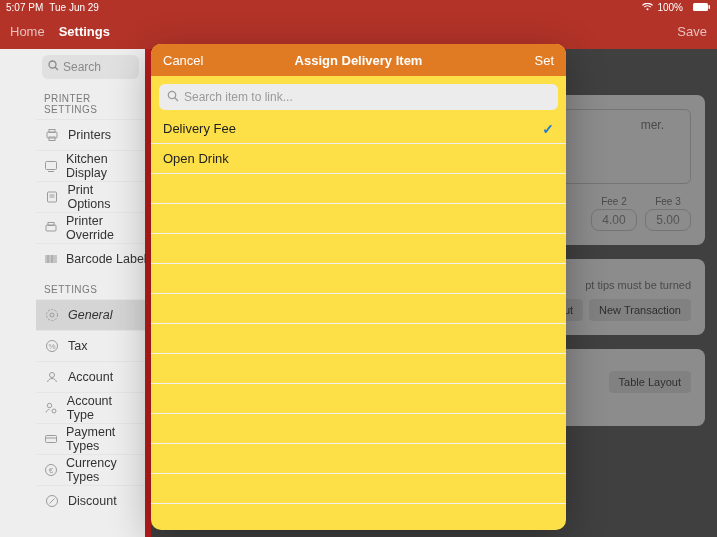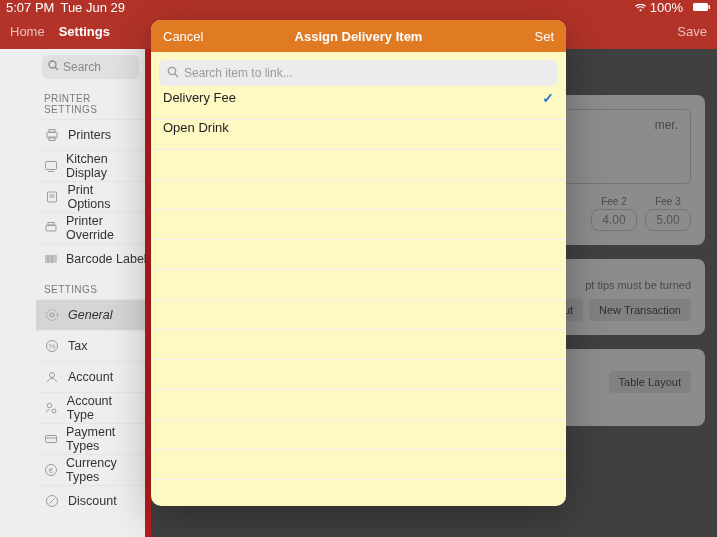--- a/index.html
+++ b/index.html
@@ -1,19 +1,19 @@
 <!DOCTYPE html>
 <html><head>
 <meta charset="utf-8">
 <style>
 * { margin: 0; padding: 0; box-sizing: border-box; font-family: -apple-system, BlinkMacSystemFont, "Helvetica Neue", sans-serif; }
 body { width: 717px; height: 537px; overflow: hidden; background: #f2f2f2; position: relative; }
 
 
-.status-bar { background: #b33328; color: #fff; height: 14px; display: flex; align-items: center; padding: 0 6px; font-size: 13px; font-weight: 500; }
+.status-bar { background: #b33328; color: #fff; height: 14px; display: flex; align-items: center; padding: 0 6px; font-size: 10px; font-weight: 500; }
 .status-bar .time { margin-right: 6px; }
 .status-bar .date { flex: 1; }
 .status-bar .wifi { margin-right: 4px; }
 .status-bar .battery { display: flex; align-items: center; gap: 10px; }
 
 
 .header { background: #b33328; height: 35px; display: flex; align-items: center; padding: 0 10px; }
 .header-left { display: flex; gap: 14px; }
 .header-item { color: #e8c1bd; font-size: 13px; cursor: pointer; }
 .header-item.active { color: #fff; font-weight: 600; }
@@ -30,44 +30,44 @@
 .search-field .ph { color: #8a8a8a; font-size: 12px; }
 .section-label { color: #7a7a7a; font-size: 10px; letter-spacing: 0.4px; padding: 10px 8px 4px 8px; font-weight: 500; }
 .sb-item { display: flex; align-items: center; height: 31px; padding: 0 8px; gap: 8px; border-top: 1px solid #e5e5e5; font-size: 12.5px; color: #333; cursor: pointer; }
 .sb-item .ic { width: 16px; color: #9b9b9b; display: flex; align-items: center; justify-content: center; }
 .sb-item.selected { background: #d5d5d5; font-style: italic; }
 
 
 .main { flex: 1; background: #757575; position: relative; padding: 12px; }
 .card { background: #fff; border-radius: 8px; padding: 14px; margin-bottom: 14px; }
 .msg-box { border: 1px solid #d6d6d6; border-radius: 6px; height: 75px; padding: 8px; font-size: 12px; color: #888; margin-bottom: 12px; position: relative; }
-.msg-box span { position: absolute; right: 12px; top: 8px; }
+.msg-box span { position: absolute; right: 26px; top: 8px; }
 .fee-row { display: flex; gap: 8px; justify-content: flex-end; }
 .fee { text-align: center; }
 .fee-label { font-size: 10px; color: #888; margin-bottom: 2px; }
 .fee-val { border: 1px solid #d6d6d6; border-radius: 8px; width: 46px; height: 22px; display: flex; align-items: center; justify-content: center; font-size: 12px; color: #999; }
 .hint-text { font-size: 11px; color: #888; text-align: right; margin-top: 6px; }
 .pill-row { display: flex; gap: 6px; justify-content: flex-end; margin-top: 8px; }
 .pill { background: #ececec; border-radius: 4px; padding: 5px 10px; font-size: 11px; color: #555; }
 .login-line { font-size: 13px; font-weight: 600; color: #333; margin-top: 10px; }
 
 
 .dim { position: absolute; left: 151px; top: 49px; right: 0; bottom: 0; background: rgba(0,0,0,0.45); pointer-events: none; }
 
 
-.modal { position: absolute; top: 20px; left: 151px; width: 415px; height: 486px; background: #fef9c3; border-radius: 10px; overflow: hidden; display: flex; flex-direction: column; box-shadow: 0 10px 40px rgba(0,0,0,0.3); }
+.modal { position: absolute; top: 44px; left: 151px; width: 415px; height: 486px; background: #fde047; border-radius: 10px; overflow: hidden; display: flex; flex-direction: column; box-shadow: 0 10px 40px rgba(0,0,0,0.3); }
 .modal-header { background: #e07b24; height: 32px; display: flex; align-items: center; padding: 0 12px; color: #fff; font-size: 13px; }
 .modal-header .title { flex: 1; text-align: center; font-weight: 600; }
 .modal-header .cancel, .modal-header .set { cursor: pointer; width: 48px; }
 .modal-header .set { text-align: right; }
 .modal-search { margin: 8px 8px 4px 8px; background: #ececec; border-radius: 6px; display: flex; align-items: center; padding: 5px 8px; height: 26px; }
 .modal-search .mag { color: #9a9a9a; font-size: 12px; margin-right: 5px; }
 .modal-search .ph { color: #9a9a9a; font-size: 12px; }
 .modal-list { flex: 1; overflow: hidden; }
-.modal-row { display: flex; height: 30px; padding: 0 12px; border-bottom: 1px solid #eee; font-size: 13px; color: #222; cursor: pointer; gap: 24px; }
+.modal-row { display: flex; align-items: center; height: 30px; padding: 0 12px; border-bottom: 1px solid #eee; font-size: 13px; color: #222; cursor: pointer; gap: 24px; }
 .modal-row .check { color: #1f78d6; font-weight: bold; font-size: 14px; }
 .modal-row .grow { flex: 1; }
 .modal-empty-row { height: 30px; border-bottom: 1px solid #f1f1f1; }
 </style>
 </head>
 <body>
 
 <div class="status-bar">
   <span class="time">5:07 PM</span>
   <span class="date">Tue Jun 29</span>

